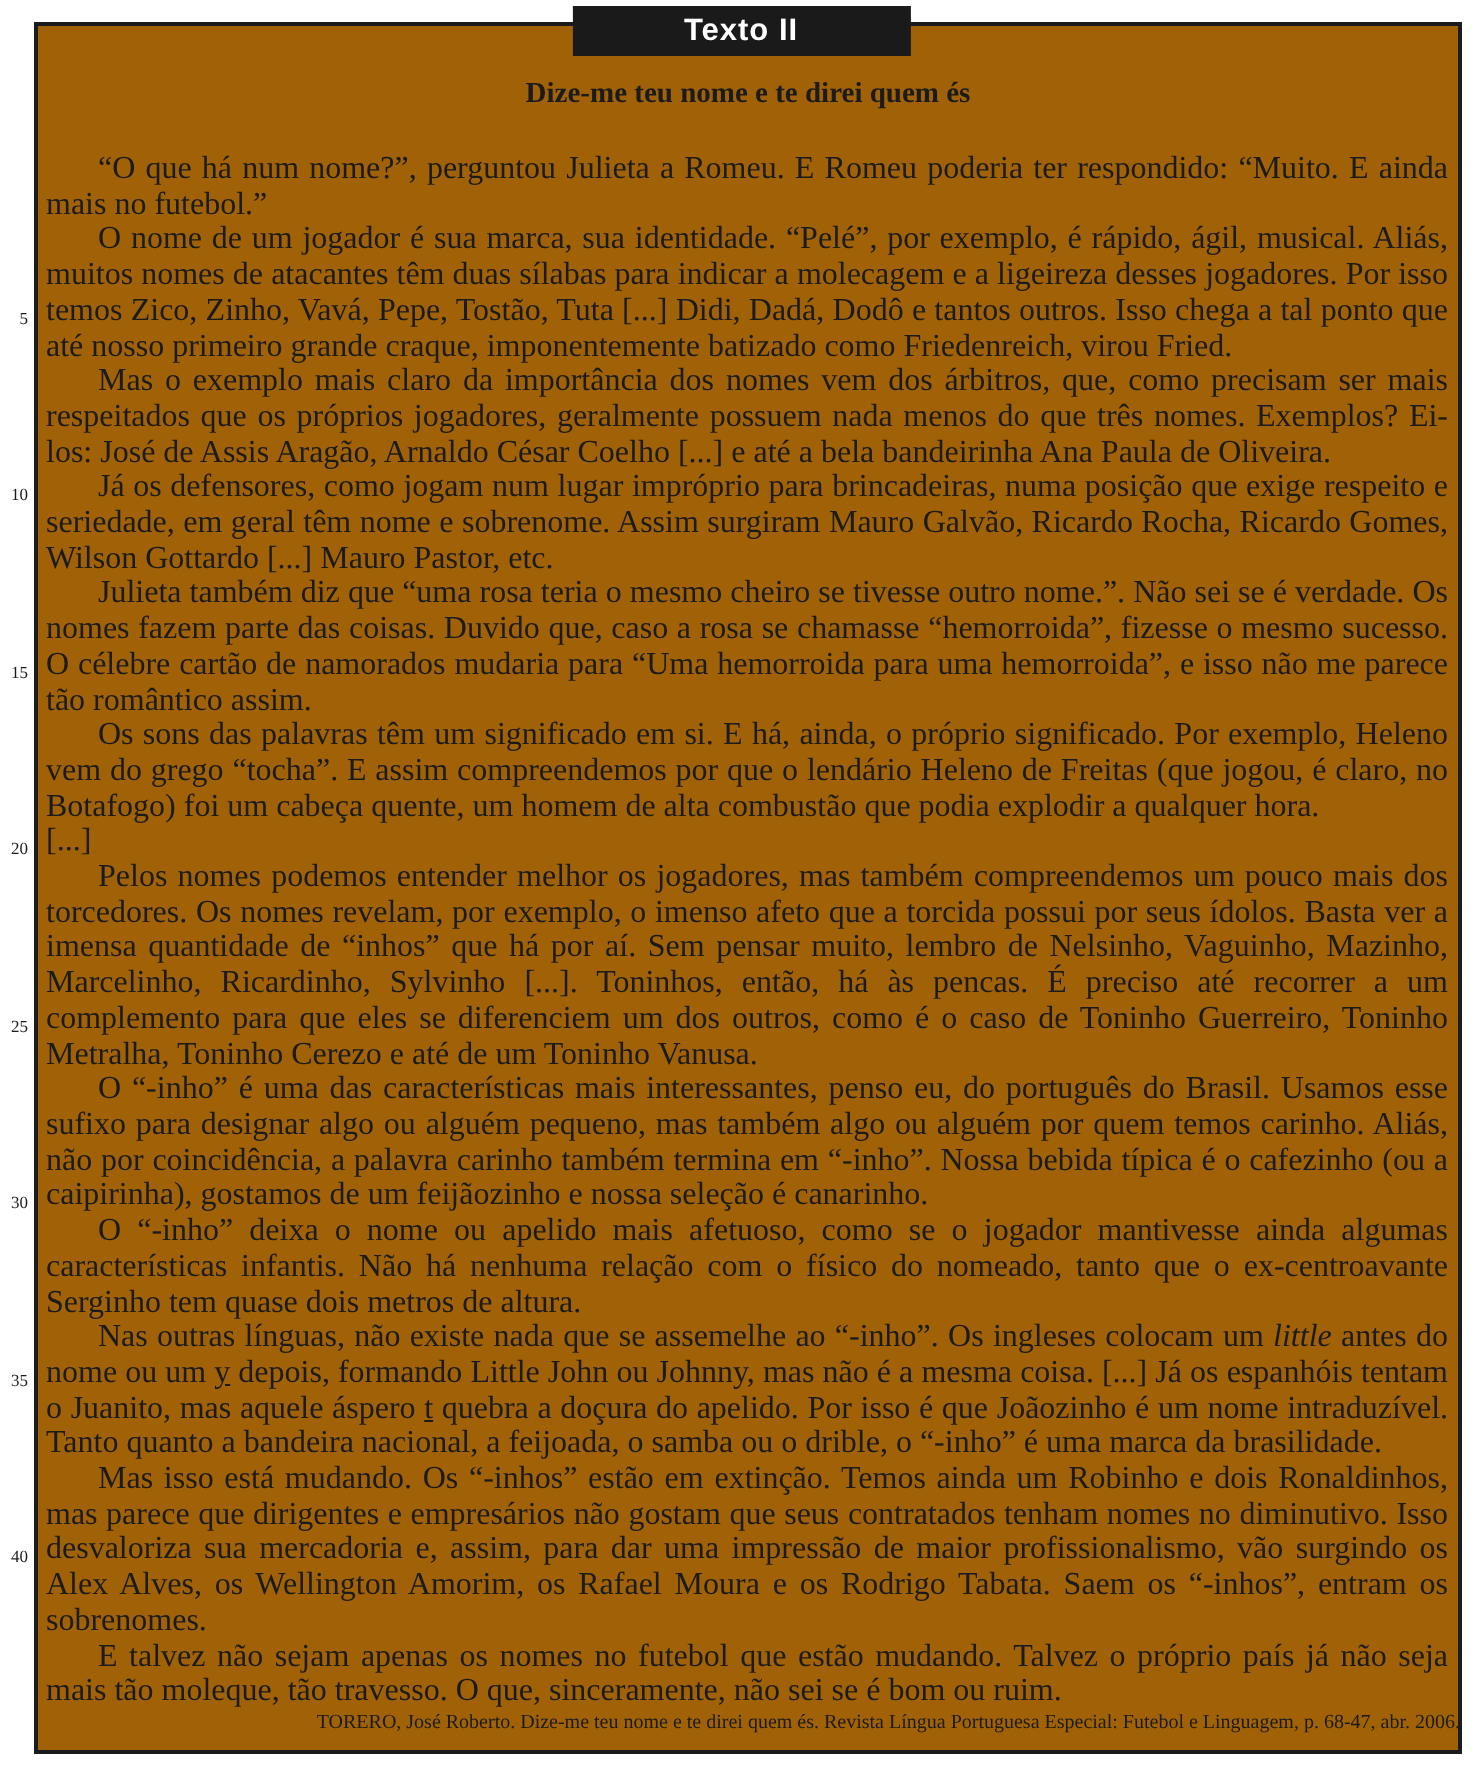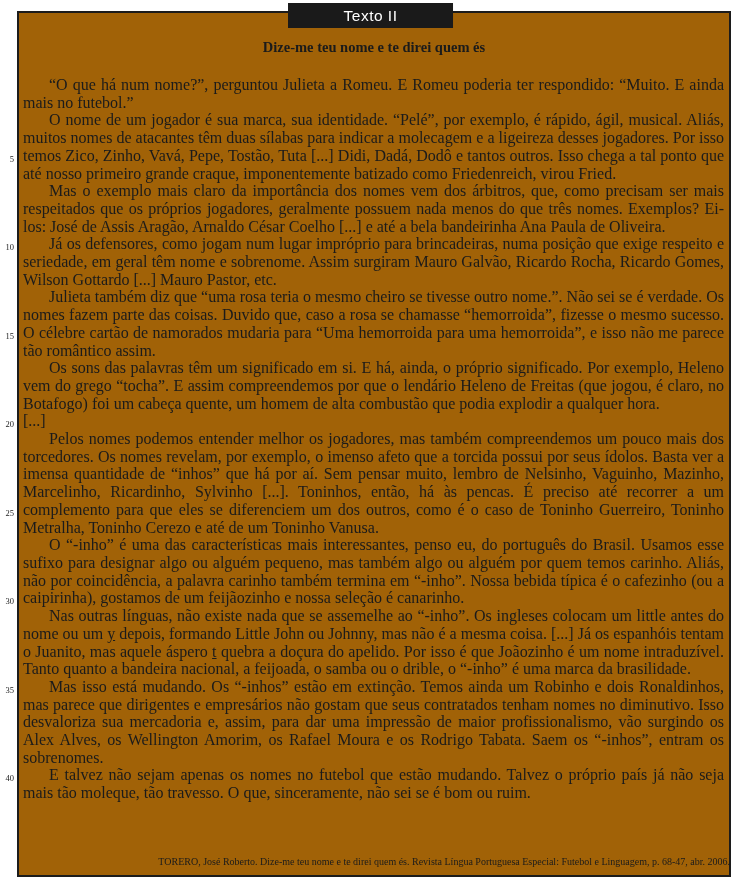--- a/index.html
+++ b/index.html
@@ -20,21 +20,21 @@
     background: #a16207;
   }
 
   .texto-label {
     position: absolute;
     left: 50%; top: 3px;
     transform: translateX(-50%);
     background: #1a1a1a;
     color: #ffffff;
     font-family: "Liberation Sans", sans-serif;
-    font-weight: normal;
+    font-weight: bold;
     font-size: 15.5px;
     line-height: 25px;
     height: 25px;
     padding: 0 56px;
     letter-spacing: 0.5px;
     z-index: 2;
     white-space: nowrap;
   }
 
   .doc-title {
@@ -48,21 +48,21 @@
 
   .text-body {
     margin: 20px 5px 0 4px;
     font-size: 16px;
     line-height: 17.7px;
     color: #1b1b1b;
     text-align: justify;
   }
   .text-body p { margin: 0; text-indent: 26px; }
   .text-body p.no-indent { text-indent: 0; }
-  .seg-i { }
+  .seg-i { font-style: italic; }
   .seg-u { text-decoration: underline; }
 
   .line-num {
     position: absolute;
     left: 0; width: 14px;
     text-align: right;
     font-size: 8.5px;
     line-height: 9px;
     color: #1b1b1b;
     font-family: "Liberation Serif", serif;
@@ -91,20 +91,21 @@
     <div class="text-body" id="text-body">
         <p><span>“O que há num nome?”, perguntou Julieta a Romeu. E Romeu poderia ter respondido: “Muito. E ainda mais no futebol.”</span></p>
         <p><span>O nome de um jogador é sua marca, sua identidade. “Pelé”, por exemplo, é rápido, ágil, musical. Aliás, muitos nomes de atacantes têm duas sílabas para indicar a molecagem e a ligeireza desses jogadores. Por isso temos Zico, Zinho, Vavá, Pepe, Tostão, Tuta [...] Didi, Dadá, Dodô e tantos outros. Isso chega a tal ponto que até nosso primeiro grande craque, imponentemente batizado como Friedenreich, virou Fried.</span></p>
         <p><span>Mas o exemplo mais claro da importância dos nomes vem dos árbitros, que, como precisam ser mais respeitados que os próprios jogadores, geralmente possuem nada menos do que três nomes. Exemplos? Ei-los: José de Assis Aragão, Arnaldo César Coelho [...] e até a bela bandeirinha Ana Paula de Oliveira.</span></p>
         <p><span>Já os defensores, como jogam num lugar impróprio para brincadeiras, numa posição que exige respeito e seriedade, em geral têm nome e sobrenome. Assim surgiram Mauro Galvão, Ricardo Rocha, Ricardo Gomes, Wilson Gottardo [...] Mauro Pastor, etc.</span></p>
         <p><span>Julieta também diz que “uma rosa teria o mesmo cheiro se tivesse outro nome.”. Não sei se é verdade. Os nomes fazem parte das coisas. Duvido que, caso a rosa se chamasse “hemorroida”, fizesse o mesmo sucesso. O célebre cartão de namorados mudaria para “Uma hemorroida para uma hemorroida”, e isso não me parece tão romântico assim.</span></p>
         <p><span>Os sons das palavras têm um significado em si. E há, ainda, o próprio significado. Por exemplo, Heleno vem do grego “tocha”. E assim compreendemos por que o lendário Heleno de Freitas (que jogou, é claro, no Botafogo) foi um cabeça quente, um homem de alta combustão que podia explodir a qualquer hora.</span></p>
         <p class="no-indent"><span>[...]</span></p>
         <p><span>Pelos nomes podemos entender melhor os jogadores, mas também compreendemos um pouco mais dos torcedores. Os nomes revelam, por exemplo, o imenso afeto que a torcida possui por seus ídolos. Basta ver a imensa quantidade de “inhos” que há por aí. Sem pensar muito, lembro de Nelsinho, Vaguinho, Mazinho, Marcelinho, Ricardinho, Sylvinho [...]. Toninhos, então, há às pencas. É preciso até recorrer a um complemento para que eles se diferenciem um dos outros, como é o caso de Toninho Guerreiro, Toninho Metralha, Toninho Cerezo e até de um Toninho Vanusa.</span></p>
         <p><span>O “-inho” é uma das características mais interessantes, penso eu, do português do Brasil. Usamos esse sufixo para designar algo ou alguém pequeno, mas também algo ou alguém por quem temos carinho. Aliás, não por coincidência, a palavra carinho também termina em “-inho”. Nossa bebida típica é o cafezinho (ou a caipirinha), gostamos de um feijãozinho e nossa seleção é canarinho.</span></p>
+        <p><span>O “-inho” deixa o nome ou apelido mais afetuoso, como se o jogador mantivesse ainda algumas características infantis. Não há nenhuma relação com o físico do nomeado, tanto que o ex-centroavante Serginho tem quase dois metros de altura.</span></p>
         <p><span>Nas outras línguas, não existe nada que se assemelhe ao “-inho”. Os ingleses colocam um </span><span class="seg-i">little</span><span> antes do nome ou um </span><span class="seg-u">y</span><span> depois, formando Little John ou Johnny, mas não é a mesma coisa. [...] Já os espanhóis tentam o Juanito, mas aquele áspero </span><span class="seg-u">t</span><span> quebra a doçura do apelido. Por isso é que Joãozinho é um nome intraduzível. Tanto quanto a bandeira nacional, a feijoada, o samba ou o drible, o “-inho” é uma marca da brasilidade.</span></p>
         <p><span>Mas isso está mudando. Os “-inhos” estão em extinção. Temos ainda um Robinho e dois Ronaldinhos, mas parece que dirigentes e empresários não gostam que seus contratados tenham nomes no diminutivo. Isso desvaloriza sua mercadoria e, assim, para dar uma impressão de maior profissionalismo, vão surgindo os Alex Alves, os Wellington Amorim, os Rafael Moura e os Rodrigo Tabata. Saem os “-inhos”, entram os sobrenomes.</span></p>
         <p><span>E talvez não sejam apenas os nomes no futebol que estão mudando. Talvez o próprio país já não seja mais tão moleque, tão travesso. O que, sinceramente, não sei se é bom ou ruim.</span></p>
       </div>
   </div>
 
   <div id="line-numbers">
       <div class="line-num" style="top: 154.8px;">5</div>
       <div class="line-num" style="top: 243.3px;">10</div>
       <div class="line-num" style="top: 331.8px;">15</div>

